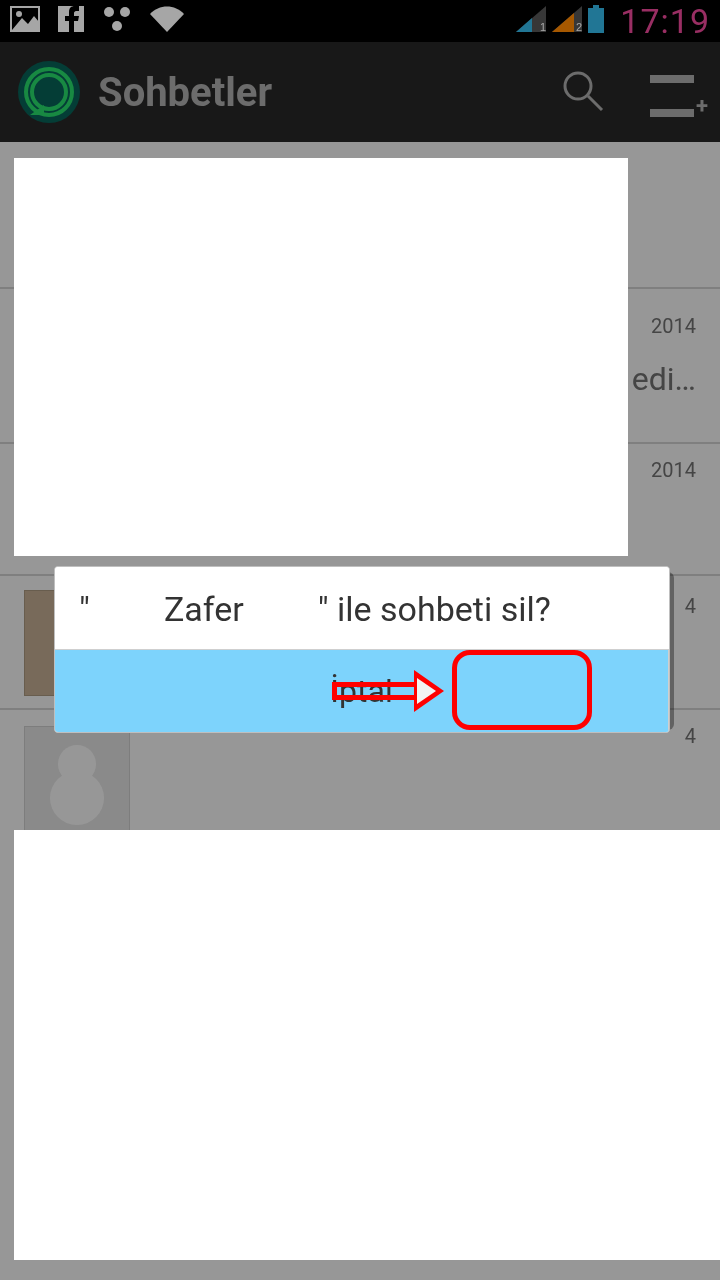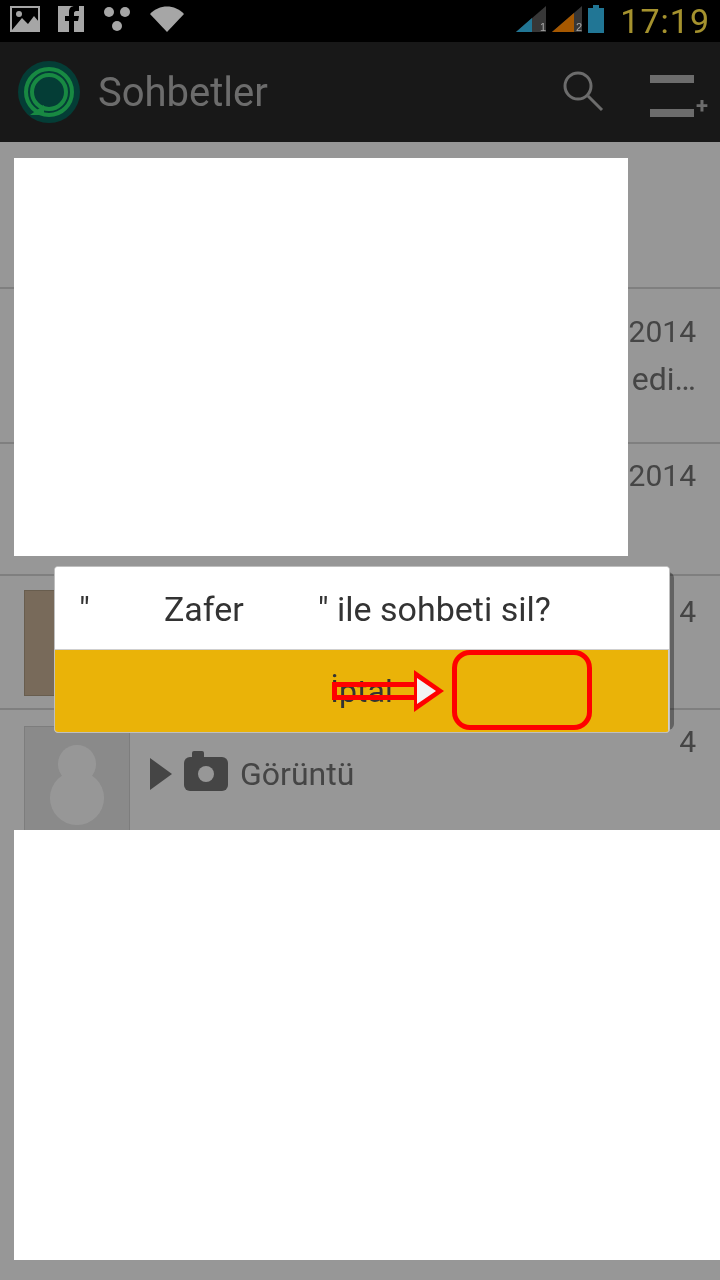--- a/index.html
+++ b/index.html
@@ -20,21 +20,21 @@
     position:absolute;left:0;top:0;width:100%;height:42px;
     background:#000;
     color:#fff;
     display:flex;align-items:center;
     box-sizing:border-box;
     padding:0 10px;
   }
   .status-left{display:flex;align-items:center;gap:18px;}
   .status-right{margin-left:auto;display:flex;align-items:center;gap:6px;}
   .status-clock{
-    color:#fde047;
+    color:#ec4899;
     font-size:34px;
     letter-spacing:1px;
     font-weight:400;
     margin-left:10px;
   }
 
   
   .action-bar{
     position:absolute;left:0;top:42px;width:100%;height:100px;
     background:#262625;
@@ -62,21 +62,21 @@
   .whatsapp-tail{
     position:absolute;left:12px;bottom:8px;
     width:0;height:0;
     border-top:10px solid transparent;
     border-right:14px solid #25d366;
   }
   .action-title{
     color:#a6a6a6;
     font-size:40px;
     margin-left:18px;
-    font-weight:400;
+    font-weight:700;
     flex:1;
   }
   .action-icons{display:flex;align-items:center;gap:46px;}
   .search-icon svg{width:44px;height:44px;fill:none;stroke:#a6a6a6;stroke-width:3;}
   .newchat-icon{position:relative;width:52px;height:38px;}
   .newchat-icon .lines{
     position:absolute;left:0;top:2px;width:44px;height:26px;
     border-top:8px solid #a6a6a6;
     border-bottom:8px solid #a6a6a6;
   }
@@ -94,21 +94,21 @@
   .row-line{
     position:absolute;left:0;right:0;height:2px;background:#c4c4c4;
   }
   .line1{top:145px;}
   .line2{top:300px;}
   .line3{top:432px;}
   .line4{top:566px;}
 
   .date-chip{
     position:absolute;right:24px;
-    color:#6a6a6a;font-size:30px;
+    color:#6a6a6a;font-size:20px;
   }
   .d1{top:172px;}
   .d2{top:316px;}
   .d3{top:452px;}
   .d4{top:582px;}
 
   .snippet{
     position:absolute;right:24px;
     color:#6a6a6a;font-size:32px;
   }
@@ -193,21 +193,21 @@
   .dlg-redact{
     display:inline-block;width:74px;height:32px;background:#fff;vertical-align:middle;
   }
   .dialog-buttons{
     display:flex;height:82px;
   }
   .dialog-buttons .btn{
     flex:1;
     display:flex;align-items:center;justify-content:center;
     font-size:32px;color:#333;
-    background:#eab308;
+    background:#7dd3fc;
   }
   .dialog-buttons .btn:first-child{border-right:1px solid #cfcfcf;}
 
   
   .annot-box{
     position:absolute;left:452px;top:650px;
     width:130px;height:70px;
     border:5px solid #ff0000;
     border-radius:18px;
     pointer-events:none;
@@ -321,25 +321,20 @@
     <div class="date-chip d1">2014</div>
     <div class="snippet sn1">edi…</div>
     <div class="row-line line2"></div>
     <div class="date-chip d2">2014</div>
     <div class="row-line line3"></div>
     <div class="avatar"></div>
     <div class="date-chip d3">4</div>
     <div class="row-line line4"></div>
     <div class="avatar2"></div>
     <div class="date-chip d4">4</div>
-    <div class="media-row">
-      <span class="play"></span>
-      <span class="cam"></span>
-      <span>Görüntü</span>
-    </div>
   </div>
 
   <div class="dim"></div>
 
   <div class="panel-top"></div>
   <div class="panel-bottom"></div>
 
   <div class="dialog-shadow"></div>
   <div class="dialog">
     <div class="dialog-title">

